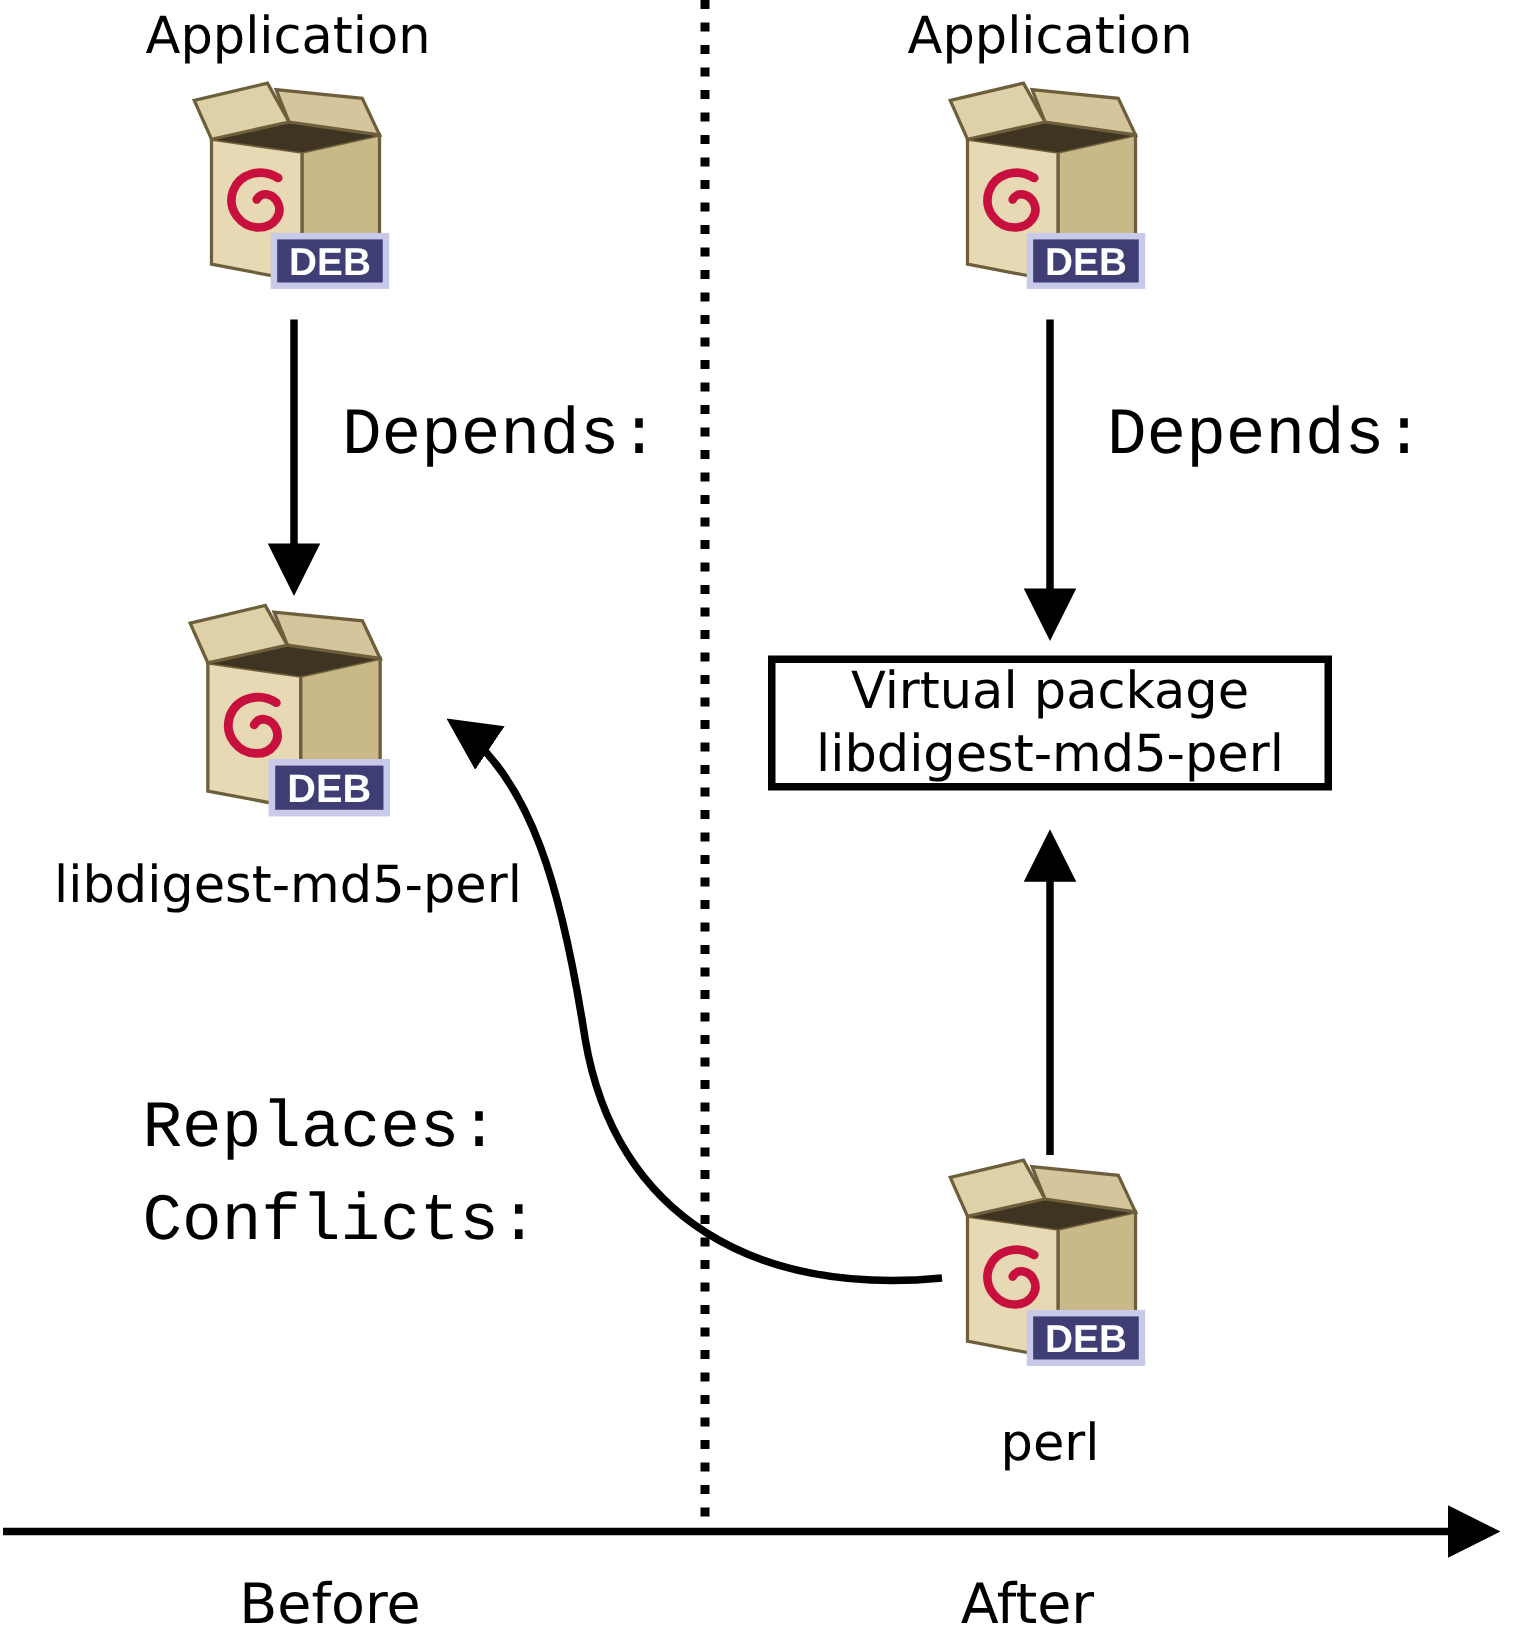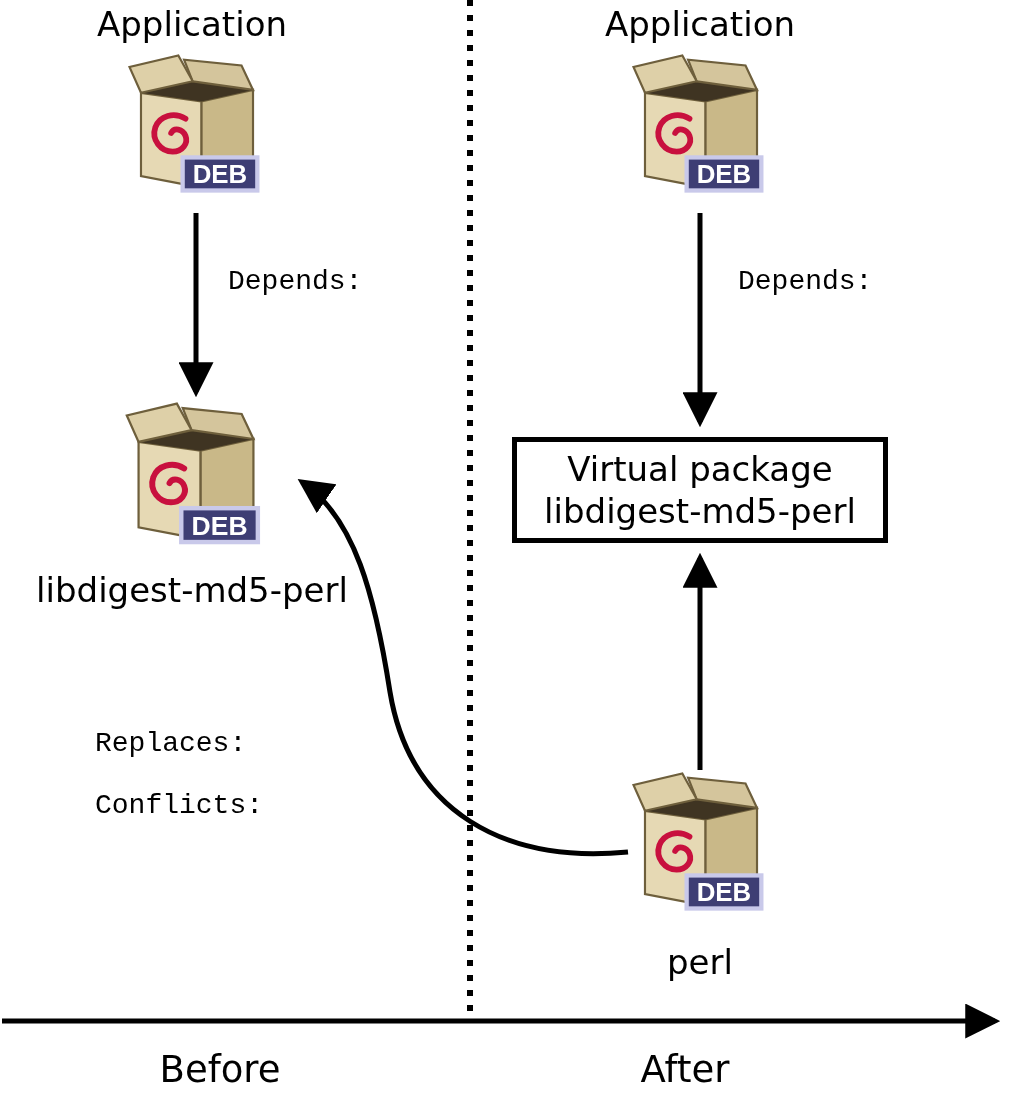--- a/index.html
+++ b/index.html
@@ -24,30 +24,30 @@
   }
   .label {
     position: absolute;
     white-space: nowrap;
     font-size: 34px;
     color: #000;
   }
   .centered { transform: translateX(-50%); }
   .mono {
     font-family: "Liberation Mono", "DejaVu Sans Mono", monospace;
-    font-size: 28px;
+    font-size: 44px;
     letter-spacing: 0px;
   }
   .axis-label { font-size: 37px; }
   .virtual-box {
     position: absolute;
     left: 512px;
     top: 437px;
     width: 376px;
-    height: 106px;
+    height: 90px;
     border: 5px solid #000;
     background: #fff;
     display: flex;
     flex-direction: column;
     align-items: center;
     justify-content: center;
     font-size: 34px;
     line-height: 1.25;
     box-sizing: border-box;
   }

